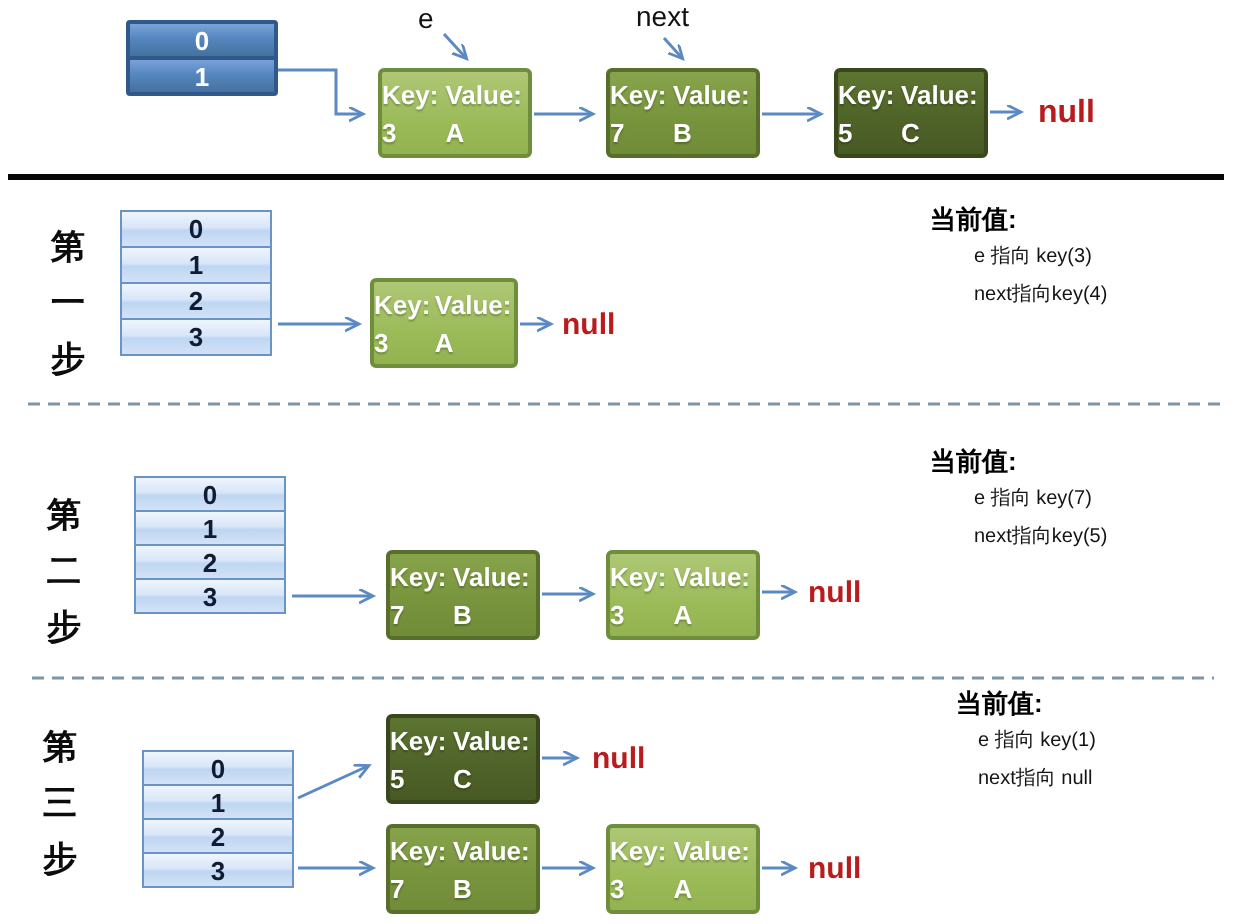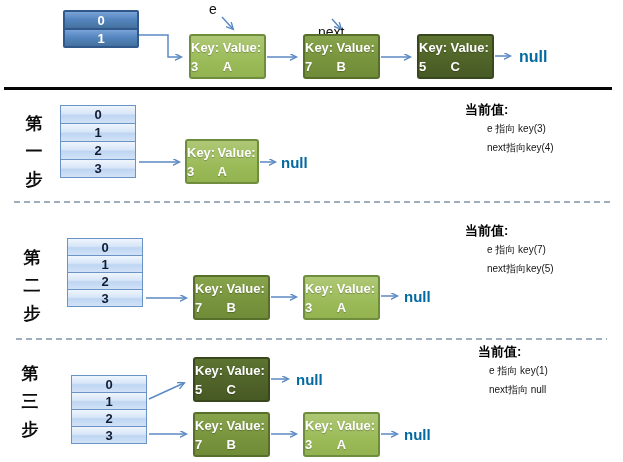--- a/index.html
+++ b/index.html
@@ -27,21 +27,21 @@
   
   .node{position:absolute;width:77px;height:45px;box-sizing:border-box;border-radius:3px;
         display:flex;align-items:center;justify-content:center;
         color:#fff;font-weight:bold;font-size:13px;line-height:19px;z-index:2;
         text-shadow:0 1px 1px rgba(0,0,0,.25);}
   .node.light{background:linear-gradient(180deg,#aec775 0%,#9bbb59 60%,#93b350 100%);border:2px solid #6e8e3e;}
   .node.mid{background:linear-gradient(180deg,#87a34b 0%,#77933c 60%,#708c38 100%);border:2px solid #586f2c;}
   .node.dark{background:linear-gradient(180deg,#5d7431 0%,#4f6228 60%,#485a24 100%);border:2px solid #39481c;}
   .node.w74{width:74px;}
 
-  .null{position:absolute;font-weight:bold;font-size:15px;color:#0369a1;z-index:2;}
+  .null{position:absolute;font-weight:bold;font-size:15px;color:#b91c1c;z-index:2;}
   .ptr-label{position:absolute;font-size:14px;color:#111;z-index:2;}
 
   .step{position:absolute;display:flex;flex-direction:column;align-items:center;gap:5px;
         font-weight:bold;font-size:17px;color:#0c0c0c;width:20px;z-index:2;}
 
   .cv{position:absolute;z-index:2;color:#141414;}
   .cv-title{font-weight:bold;font-size:13px;color:#000;}
   .cv-line{font-size:10px;line-height:19px;margin-left:22px;white-space:nowrap;}
   .cv-s3 .cv-line{margin-left:11px;}
 
@@ -87,21 +87,21 @@
   </svg>
 
   <div class="sep-black"></div>
 
   <div class="harray">
     <div class="hcell">0</div>
     <div class="hcell">1</div>
   </div>
 
   <div class="ptr-label" style="left:209px;top:1px;">e</div>
-  <div class="ptr-label" style="left:318px;top:0px;margin-top:24px;">next</div>
+  <div class="ptr-label" style="left:318px;top:0px;">next</div>
 
   <div class="node light" style="left:189px;top:34px;">
     <div>Key: 3</div>
     <div>Value: A</div>
   </div>
   <div class="node mid" style="left:303px;top:34px;">
     <div>Key: 7</div>
     <div>Value: B</div>
   </div>
   <div class="node dark" style="left:417px;top:34px;">

